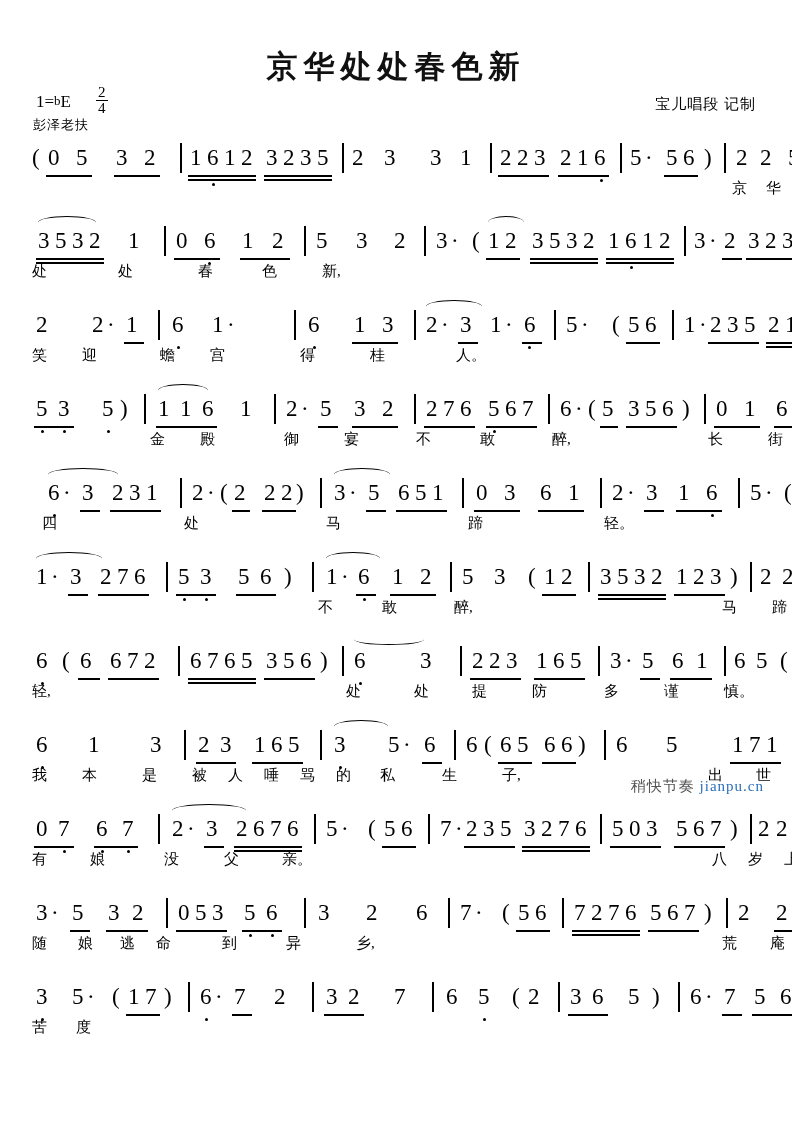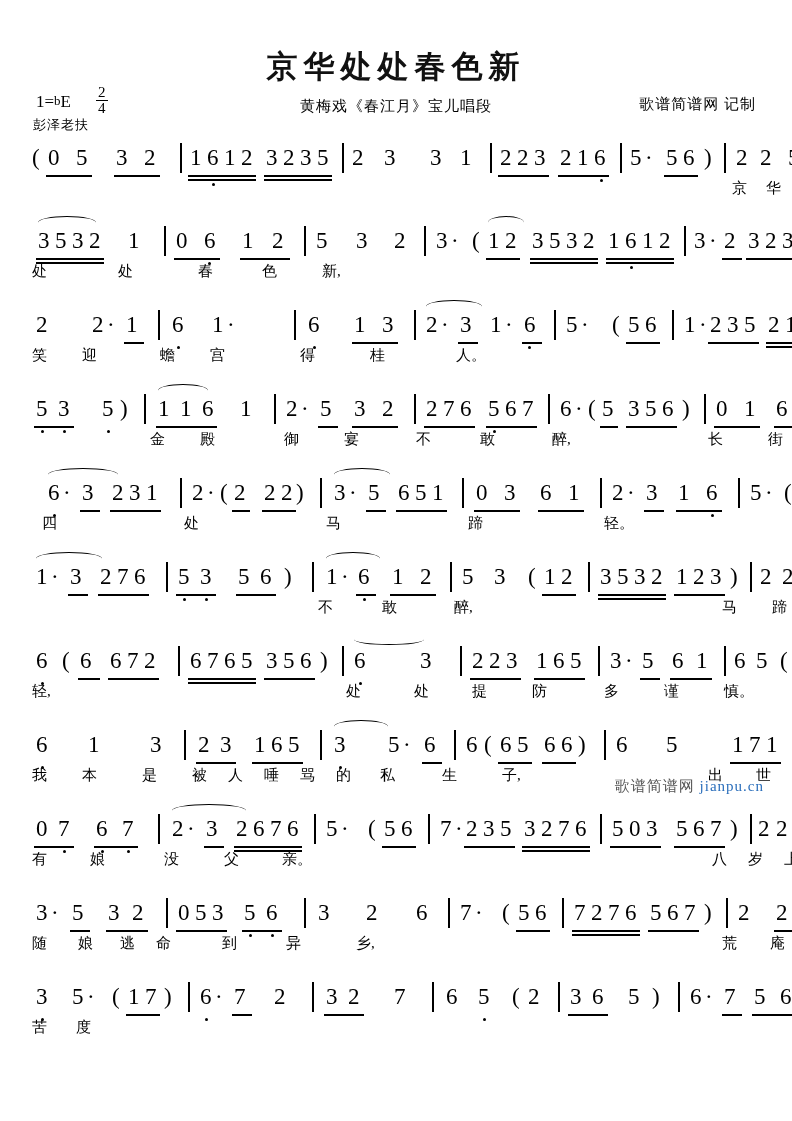--- a/index.html
+++ b/index.html
@@ -101,22 +101,21 @@
     letter-spacing:1px;
   }
   .watermark .blue{color:#2a6ebb;}
 </style>
 </head>
 <body>
 
 <div class="sheet">
 
   <div class="title">京华处处春色新</div>
-  <div class="subtitle">黄梅戏《春江月》宝儿唱段</div>
-  <div class="credit">歌谱简谱网  记制</div>
+  <div class="credit">宝儿唱段  记制</div>
 
   <div class="keysig">
     <span>1=</span><span class="flat">b</span><span>E</span>
   </div>
   <div class="meter">
     <span class="num">2</span>
     <span class="den">4</span>
   </div>
   <div class="tempo">彭泽老扶</div>
 
@@ -786,17 +785,17 @@
       <span class="n" style="left:748px;">6</span>
       <span class="beam" style="left:720px;top:30px;width:44px;"></span>
     </div>
     <div class="lyrics">
       <span class="ly" style="left:0px;">苦</span>
       <span class="ly" style="left:44px;">度</span>
     </div>
   </div>
 
   <div class="watermark">
-    <span>歌谱简谱网</span>
+    <span>稍快节奏</span>
     <span class="blue">jianpu.cn</span>
   </div>
 
 </div>
 
 </body></html>

